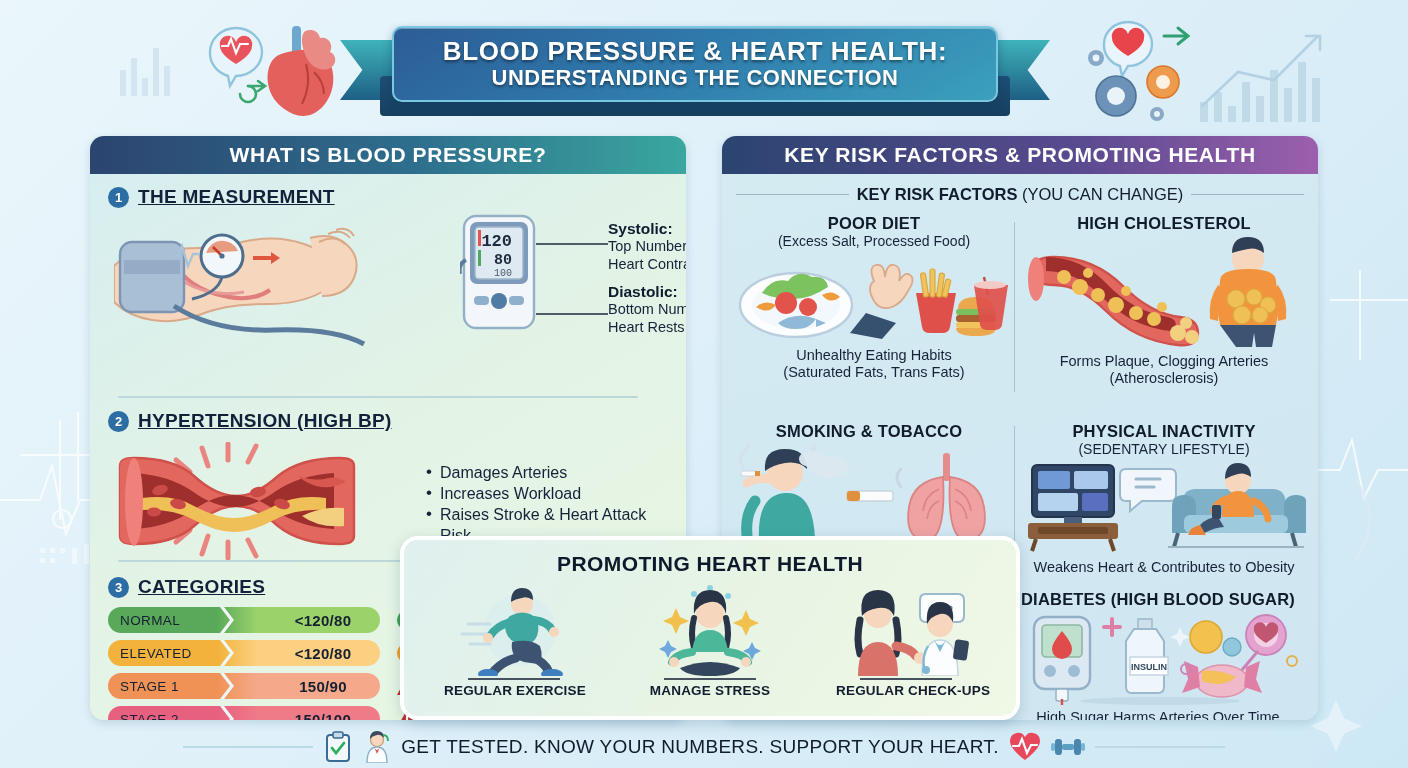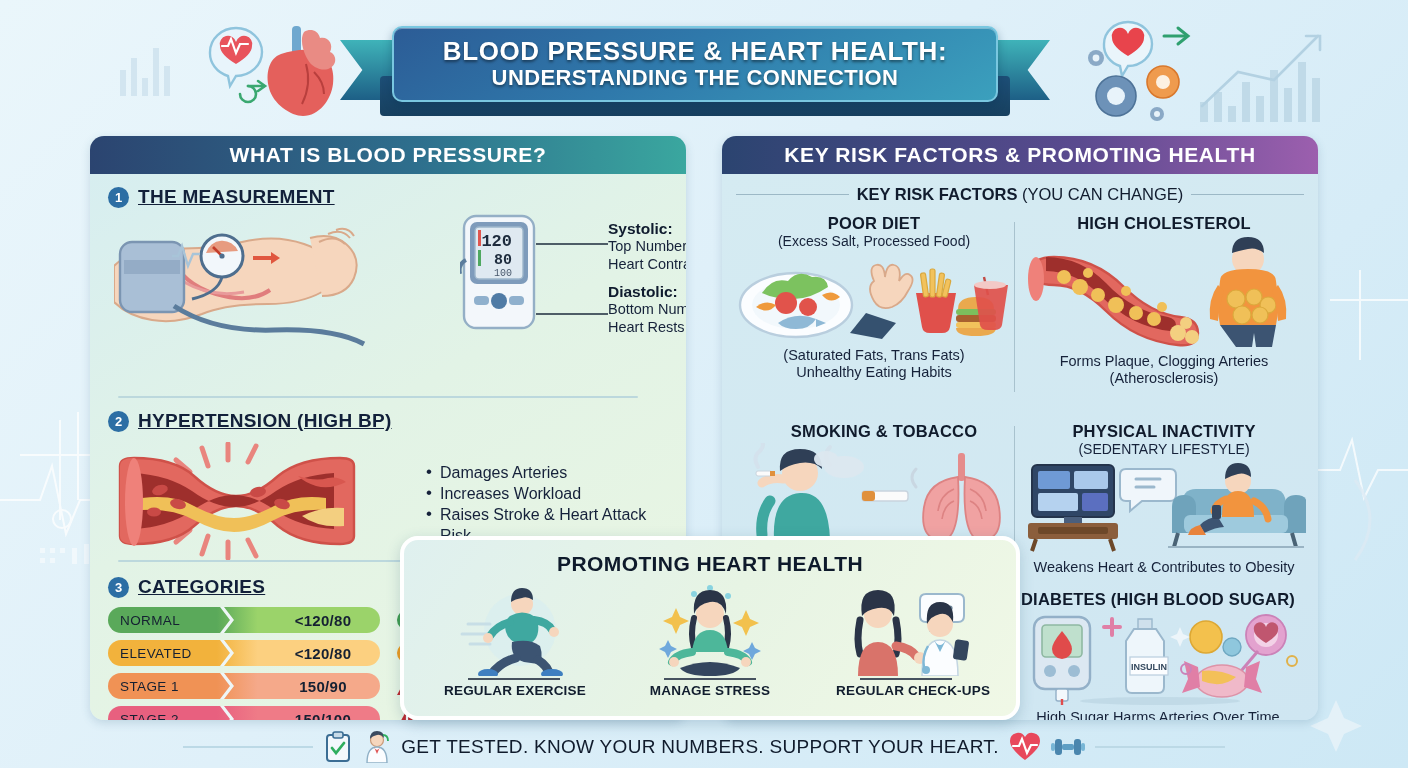--- a/index.html
+++ b/index.html
@@ -456,22 +456,22 @@
           <path d="M224 58 q0 -12 18 -12 q18 0 18 12z" fill="#eaa94e"></path>
           <rect x="222" y="58" width="40" height="6" rx="3" fill="#7cbf5d"></rect>
           <rect x="222" y="64" width="40" height="7" rx="3" fill="#a8612f"></rect>
           <rect x="222" y="71" width="40" height="6" rx="3" fill="#f2c25c"></rect>
           <path d="M222 77 q0 8 20 8 q20 0 20 -8z" fill="#eaa94e"></path>
           <path d="M250 26 l4 18" stroke="#c24a44" stroke-width="2.4" fill="none"></path>
           <path d="M240 34 l6 40 q1 5 8 5 h6 q7 0 8 -5 l6 -40z" fill="#e0504b" opacity=".92"></path>
           <ellipse cx="256" cy="34" rx="16" ry="4" fill="#f3c9c6"></ellipse>
         </g>
       </svg>
+      <div class="rf-cap">Unhealthy Eating Habits</div>
       <div class="rf-cap">(Saturated Fats, Trans Fats)</div>
-      <div class="rf-cap">Unhealthy Eating Habits</div>
     </div>
 
     <div class="rf" style="left:300px;top:40px;width:284px">
       <div class="rf-title">HIGH CHOLESTEROL</div>
       <svg style="width:284px;height:112px;margin-top:4px" viewBox="0 0 284 112">
         <g>
           <path d="M10 34 q0 -14 22 -14 q40 0 70 30 q26 26 56 30 q18 2 18 16 q0 14 -20 12 q-42 -4 -72 -34
                    q-26 -26 -52 -26 q-22 0 -22 -14z" fill="#e2685f" stroke="#cf5149" stroke-width="2.4"></path>
           <path d="M24 34 q30 0 56 26 q30 30 68 34 q6 0 6 -6 q0 -6 -8 -8 q-36 -6 -62 -34 q-26 -26 -60 -26z" fill="#9e2f2c"></path>
           <g fill="#f0c058">
@@ -505,21 +505,21 @@
           </g>
           <path d="M198 88 h56 l-4 22 h-16 l-2 -14 l-2 14 h-16z" fill="#3c5472"></path>
           <path d="M196 48 q-10 14 -8 34 l8 2 q2 -20 6 -30z" fill="#f2943e"></path>
           <path d="M256 48 q10 14 8 34 l-8 2 q-2 -20 -6 -30z" fill="#f2943e"></path>
         </g>
       </svg>
       <div class="rf-cap">Forms Plaque, Clogging Arteries</div>
       <div class="rf-cap">(Atherosclerosis)</div>
     </div>
 
-    <div class="rf" style="left:22px;top:248px;width:280px">
+    <div class="rf" style="left:7px;top:248px;width:280px">
       <div class="rf-title">SMOKING &amp; TOBACCO</div>
       <svg style="width:280px;height:100px;margin-top:2px" viewBox="0 0 280 100">
         <g>
           <circle cx="56" cy="30" r="18" fill="#f6d6bd"></circle>
           <path d="M36 28 q-2 -22 20 -22 q22 0 22 20 q-8 -8 -22 -6 q-12 2 -20 8z" fill="#2f3f56"></path>
           <path d="M30 96 q-2 -44 26 -46 q28 -2 30 46z" fill="#3fa8a0"></path>
           <path d="M26 58 q-10 14 -8 34" stroke="#3fa8a0" stroke-width="11" fill="none" stroke-linecap="round"></path>
           <path d="M40 36 q-14 -2 -22 4" stroke="#f6d6bd" stroke-width="9" fill="none" stroke-linecap="round"></path>
           <rect x="12" y="28" width="16" height="5" rx="2" fill="#fbfbfb" stroke="#c9d4de" stroke-width="1"></rect>
           <rect x="26" y="28" width="5" height="5" fill="#e0903c"></rect>

